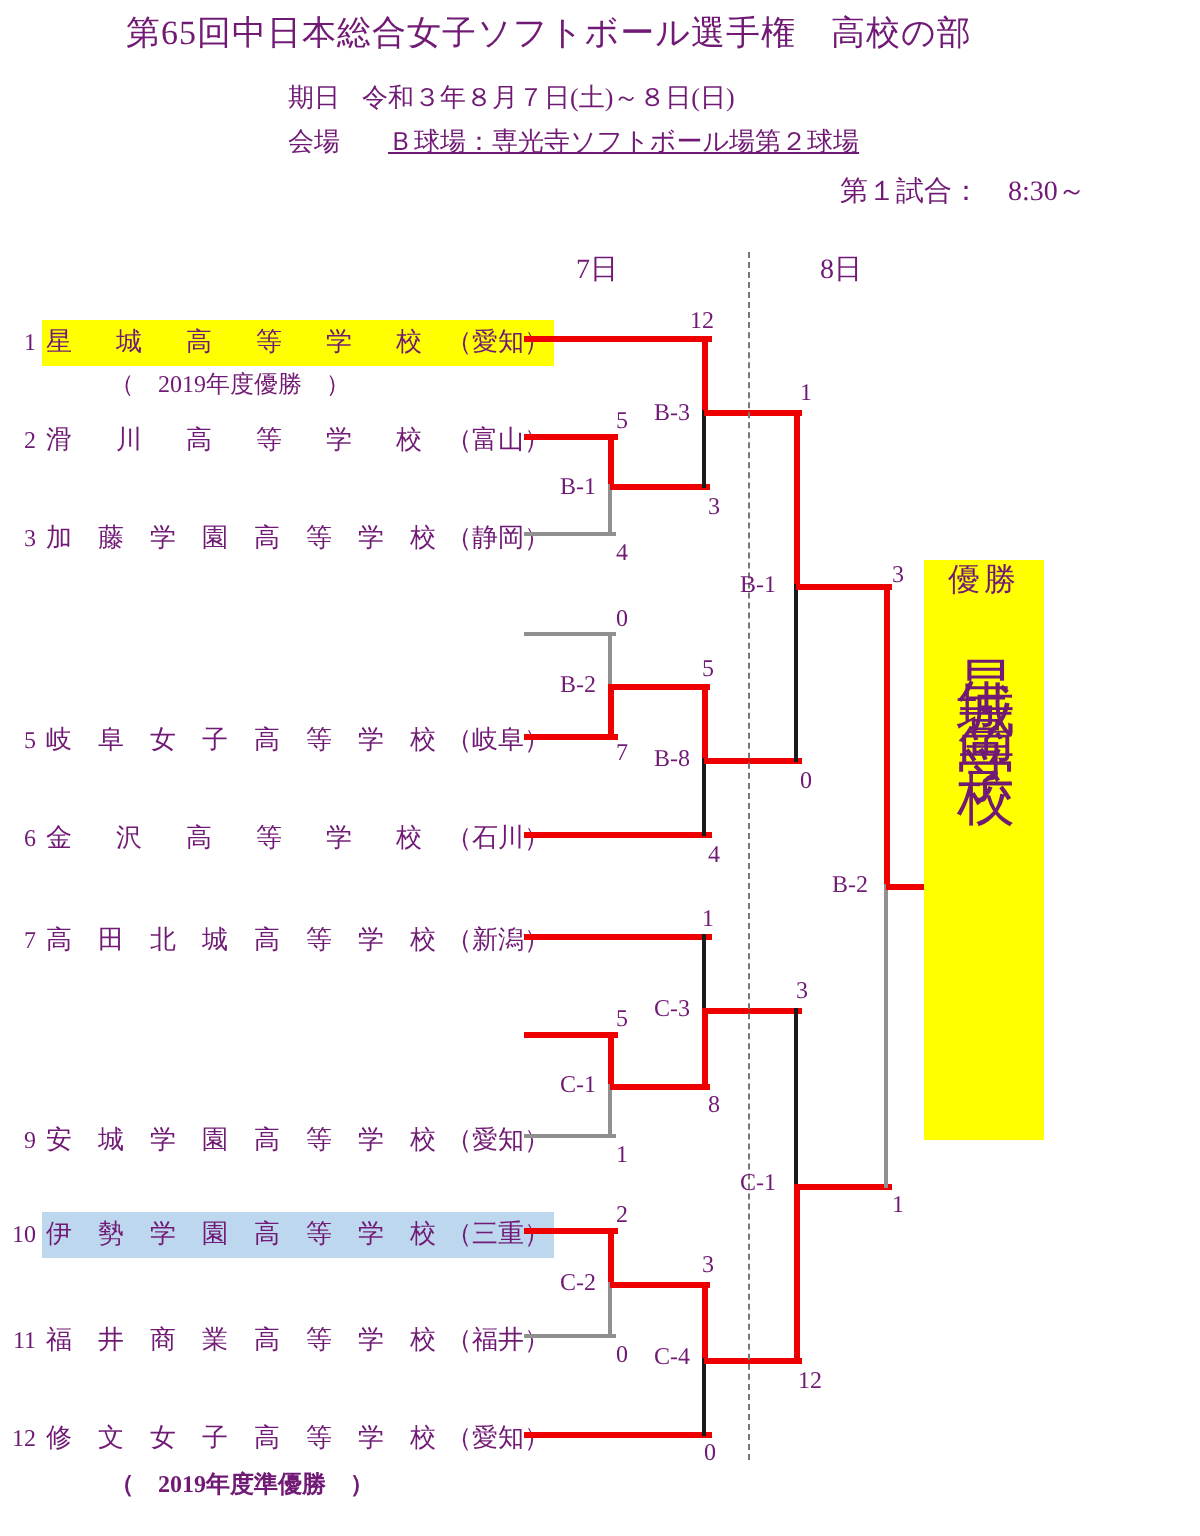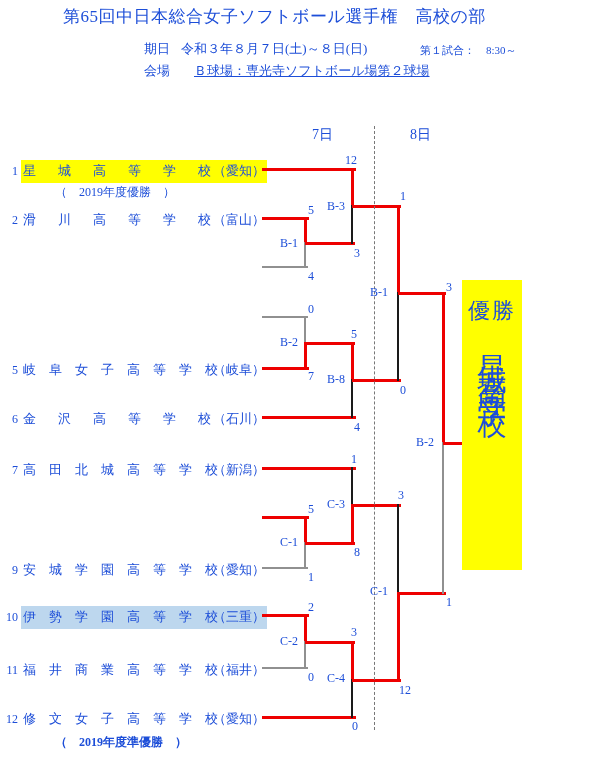--- a/index.html
+++ b/index.html
@@ -1,71 +1,74 @@
 <!DOCTYPE html>
 <html><head>
 <meta charset="utf-8">
 <style>
   html,body{margin:0;padding:0;background:#fff;}
   #sheet{
     position:relative;width:600px;height:768px;background:#ffffff;overflow:hidden;
-    font-family:"Liberation Serif","DejaVu Serif",serif;color:#1d4ed8;
+    font-family:"Liberation Serif","DejaVu Serif",serif;color:#701a75;
   }
   .abs{position:absolute;}
   .title{left:63px;top:5px;font-size:17px;letter-spacing:0.5px;white-space:nowrap;}
   .info{font-size:13px;white-space:nowrap;}
-  .info-small{font-size:11px;white-space:nowrap;}
+  .info-small{font-size:14px;white-space:nowrap;margin-top:44px;}
   .day-header{top:126px;font-size:14px;white-space:nowrap;}
   .team-row{left:2px;width:300px;height:18px;white-space:nowrap;font-size:13px;}
   .tnum{display:inline-block;width:16px;text-align:right;margin-right:3px;font-size:12px;vertical-align:middle;}
   .tname-wrap{display:inline-block;vertical-align:middle;padding:2px 2px 3px 2px;}
   .hl-yellow{background:#ffff00;}
   .hl-blue{background:#bdd7ee;}
   .tname{display:inline-block;width:188px;text-align:justify;text-align-last:justify;white-space:nowrap;overflow:visible;}
-  .tpref{display:inline-block;margin-left:2px;}
+  .tpref{display:inline-block;margin-left:12px;}
   .team-note{left:55px;font-size:12px;white-space:nowrap;}
   .seg{position:absolute;}
   .dashline{position:absolute;width:0;border-left:1px dashed #777;}
   .score-label{position:absolute;font-size:12px;white-space:nowrap;}
   .match-label{position:absolute;font-size:12px;white-space:nowrap;}
   .champion{
     left:462px;top:280px;width:60px;height:290px;background:#ffff00;
     display:flex;flex-direction:column;align-items:center;
   }
-  .champ-label{font-size:22px;letter-spacing:2px;padding-top:16px;white-space:nowrap;}
+  .champ-label{font-size:16px;letter-spacing:2px;padding-top:0;white-space:nowrap;}
   .champ-name{
     writing-mode:vertical-rl;text-orientation:upright;
     font-size:29px;letter-spacing:11px;margin:5px auto 0 auto;line-height:1;
   }
 </style>
 </head>
 <body>
 
 <div id="sheet">
 
   <div class="abs title">第65回中日本総合女子ソフトボール選手権　高校の部</div>
 
   <div class="abs info" style="left:144px;top:40px;">期日</div>
   <div class="abs info" style="left:181px;top:40px;">令和３年８月７日(土)～８日(日)</div>
   <div class="abs info-small" style="left:420px;top:43px;">第１試合：　8:30～</div>
   <div class="abs info" style="left:144px;top:62px;">会場</div>
   <div class="abs info" style="left:194px;top:62px;text-decoration:underline;">Ｂ球場：専光寺ソフトボール場第２球場</div>
 
-  <div class="abs day-header" style="left:312px;">7日</div>
+  <div class="abs day-header" style="left:288px;">7日</div>
   <div class="abs day-header" style="left:410px;">8日</div>
 
   <div class="abs team-row" style="top:160px;">
     <span class="tnum">1</span><span class="tname-wrap hl-yellow"><span class="tname">星　城　高　等　学　校</span><span class="tpref">（愛知）</span></span>
   </div>
   <div class="abs team-note" style="top:184px;">（　2019年度優勝　）</div>
 
   <div class="abs team-row" style="top:209px;">
     <span class="tnum">2</span><span class="tname-wrap"><span class="tname">滑　川　高　等　学　校</span><span class="tpref">（富山）</span></span>
   </div>
 
+  <div class="abs team-row" style="top:258px;">
+    <span class="tnum">3</span><span class="tname-wrap"><span class="tname">加　藤　学　園　高　等　学　校</span><span class="tpref">（静岡）</span></span>
+  </div>
 
 
   <div class="abs team-row" style="top:359px;">
     <span class="tnum">5</span><span class="tname-wrap"><span class="tname">岐　阜　女　子　高　等　学　校</span><span class="tpref">（岐阜）</span></span>
   </div>
 
   <div class="abs team-row" style="top:408px;">
     <span class="tnum">6</span><span class="tname-wrap"><span class="tname">金　沢　高　等　学　校</span><span class="tpref">（石川）</span></span>
   </div>
 

